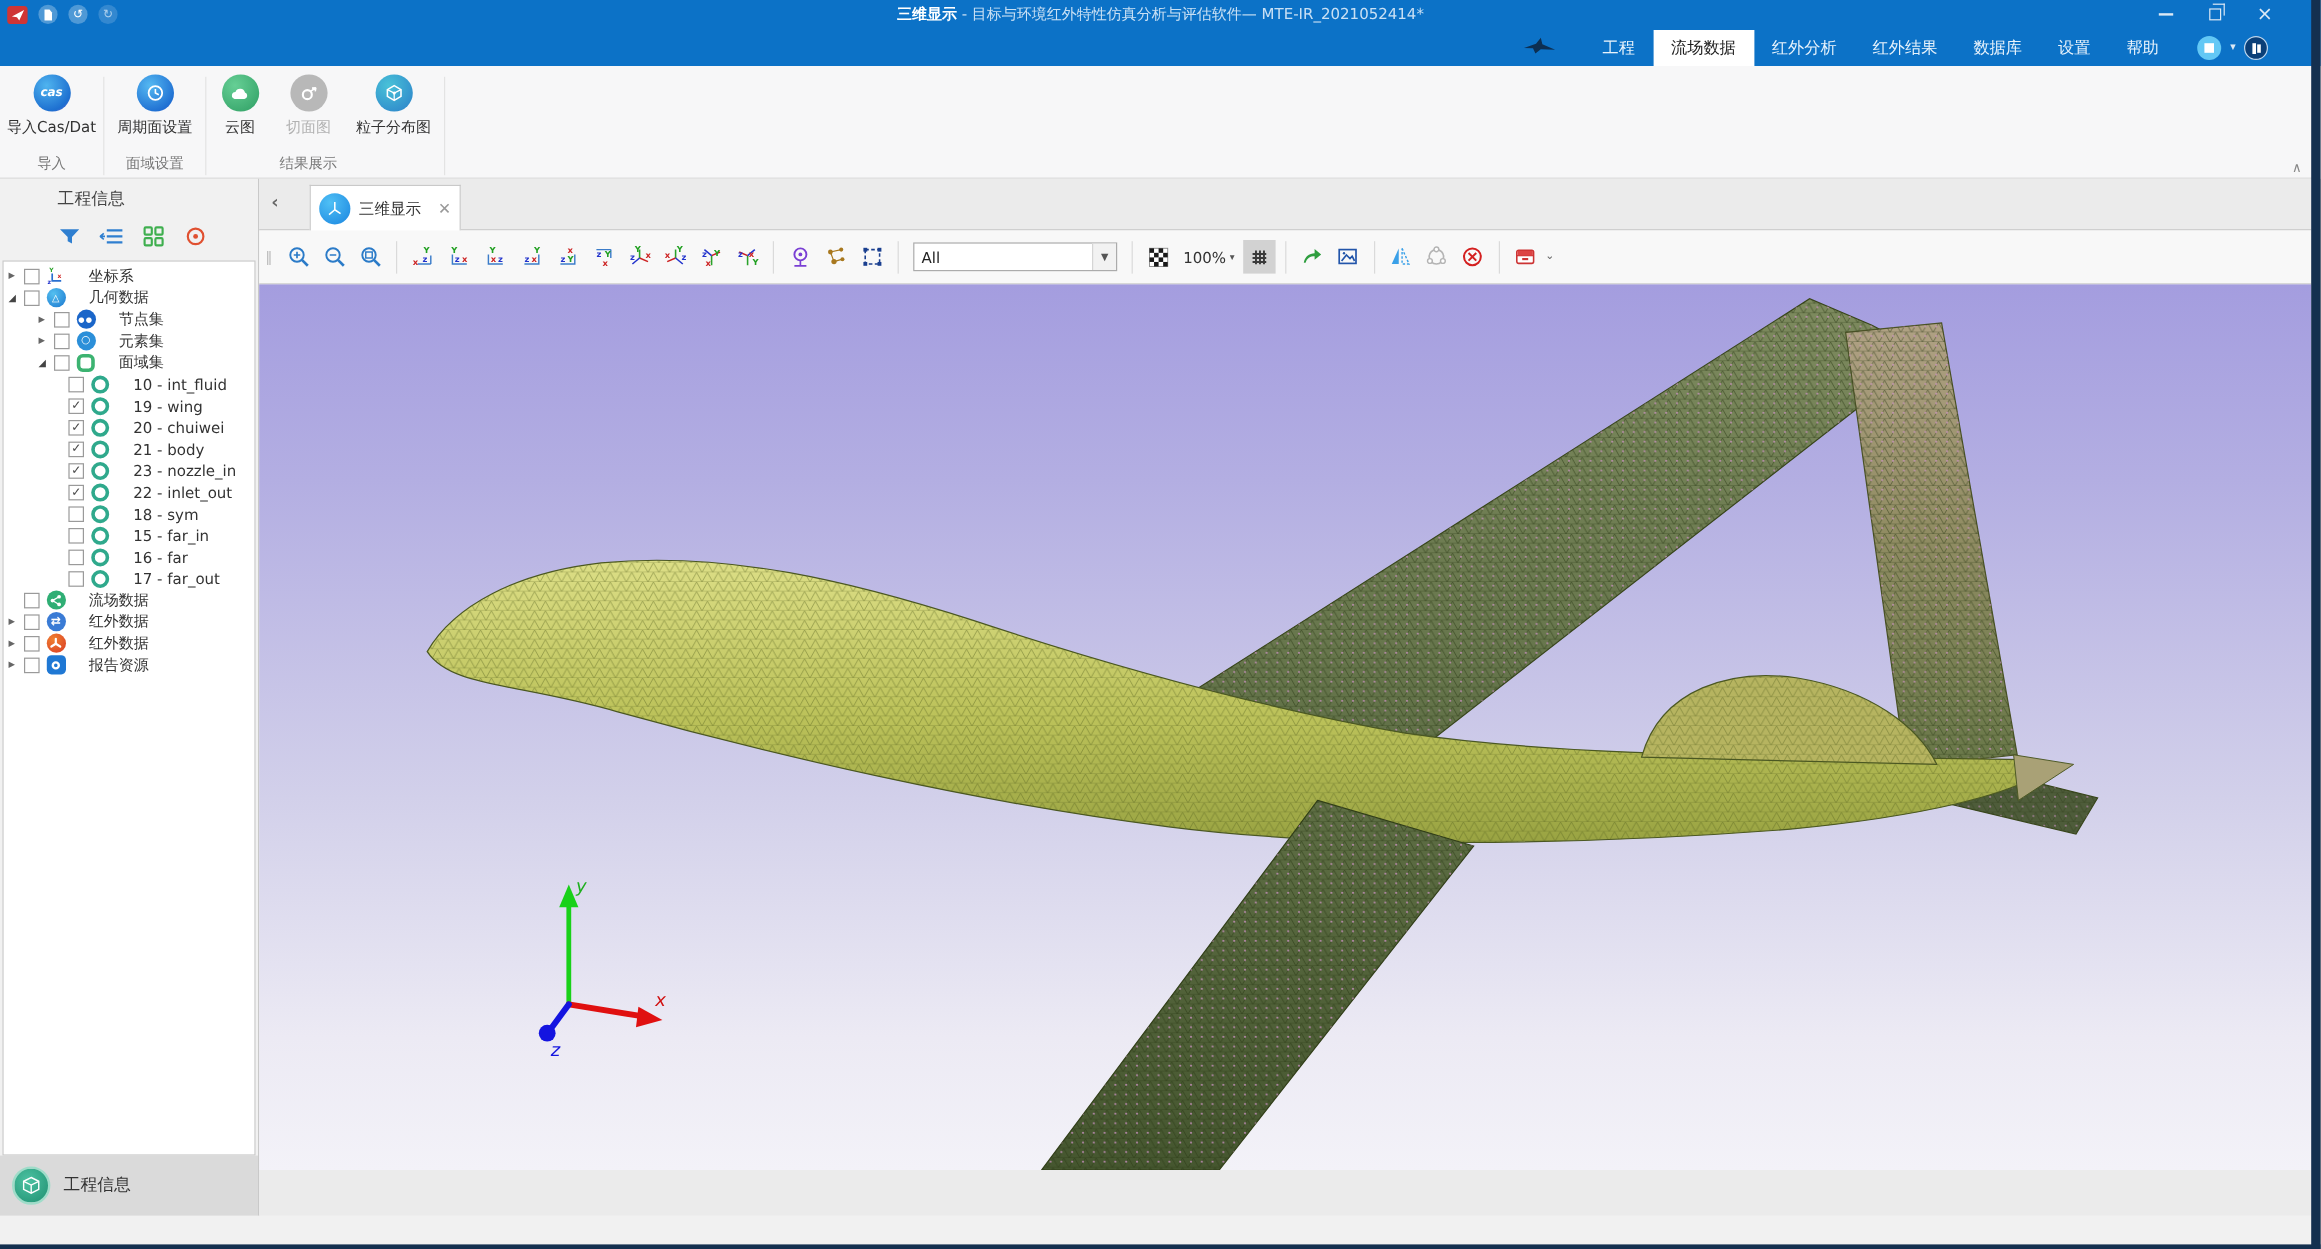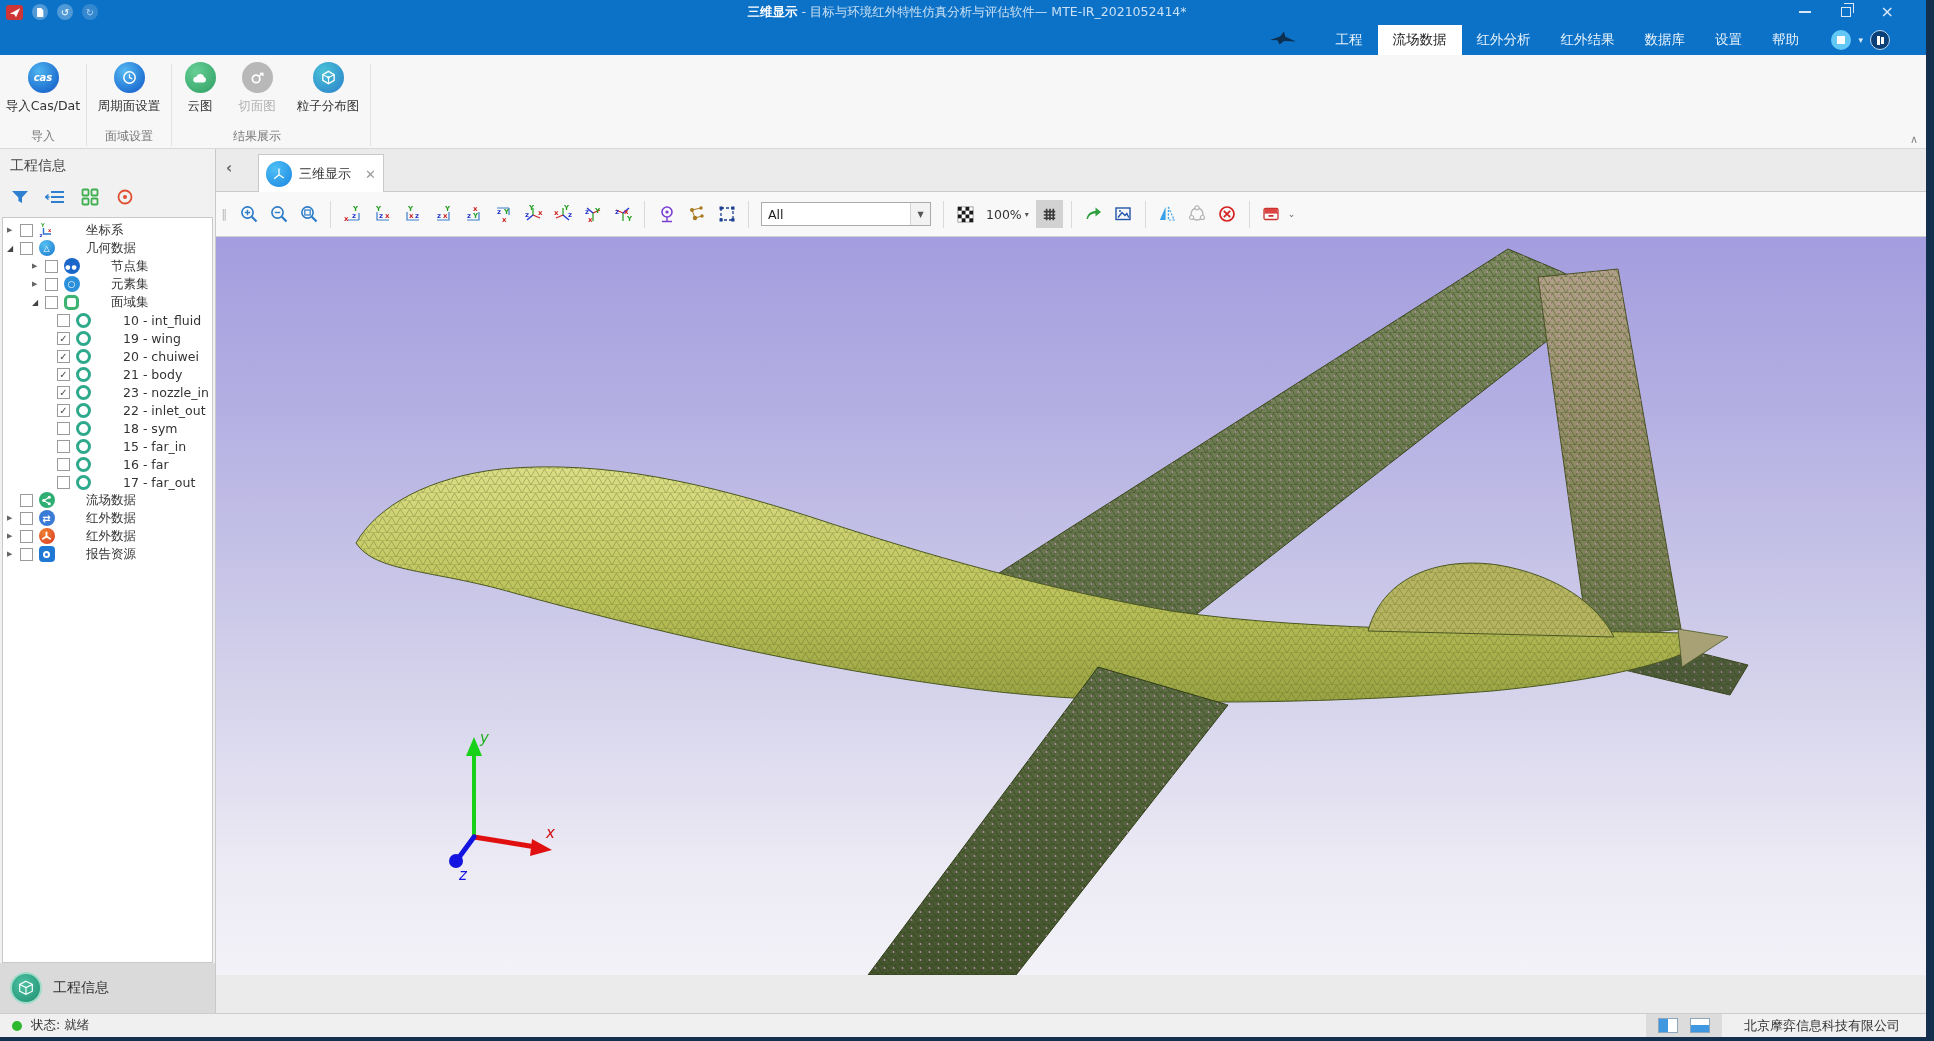--- a/index.html
+++ b/index.html
@@ -42,21 +42,21 @@
   .circ.slice { background:#b8b8b8; }
   .circ.part { background:radial-gradient(circle at 35% 30%, #49c2d8, #2a7fc9); }
   .rlbl { font-size:12.5px; color:#333; white-space:nowrap; }
   .rbtn.disabled .rlbl { color:#b2b2b2; }
   .rsep { width:1px; height:82px; background:#e3e3e3; margin-top:4px; }
   .rgroup { position:absolute; bottom:3px; font-size:12px; color:#777; text-align:center; }
   .rg0 { left:0; width:86px; } .rg1 { left:87px; width:84px; } .rg2 { left:172px; width:170px; }
   .rcollapse { position:absolute; right:16px; bottom:2px; color:#888; font-size:11px; }
 
   
-  .lpanel { position:absolute; left:0; top:149px; width:216px; bottom:28px; background:#f1f1f1; border-right:1px solid #c9c9c9; }
+  .lpanel { position:absolute; left:0; top:149px; width:216px; bottom:28px; background:#f1f1f1; border-right:1px solid #c9c9c9;padding-left:38px; }
   .lp-title { margin:8px 0 0 10px; font-size:14px; color:#444; }
   .lp-tools { display:flex; gap:15px; margin:12px 0 0 10px; align-items:center; }
   .lp-tools .pt { width:20px; height:20px; display:flex; align-items:center; justify-content:center; }
   .treebox { position:absolute; left:2px; right:2px; top:68px; bottom:50px; background:#fff; border:1px solid #c9c9c9; overflow:hidden; padding-top:3px; }
   .trow { display:flex; align-items:center; height:18px; padding-left:calc(4px + var(--lv)*25px); font-size:12.5px; color:#333; white-space:nowrap; }
   .exp { width:13px; flex:none; font-size:7px; color:#666; text-align:left; }
   .exp.c::after { content:"▶"; }
   .exp.e::after { content:"◢"; color:#444; font-size:8px; }
   .cb { width:13px; height:13px; flex:none; border:1px solid #9a9a9a; background:#fff; margin-right:5px; display:flex; align-items:center; justify-content:center; color:#4a4a4a; font-size:10px; }
   .cb.on::after { content:"✓"; }
@@ -65,21 +65,21 @@
   .ci.geo { background:radial-gradient(circle at 35% 30%, #54c0f0, #1b77cf); font-size:8px; }
   .ci.nod { background:#1b66c9; font-size:6px; letter-spacing:1px; }
   .ci.ele { background:#2b8fd9; font-size:9px; }
   .ci.flw { background:#2fae74; }
   .ci.bnd { background:#3a7bd5; font-size:10px; }
   .ci.inf { background:radial-gradient(circle at 35% 30%, #f08030, #d93a24); }
   .sqrep { width:16px; height:16px; background:#1f78d4; border-radius:4px; display:flex; align-items:center; justify-content:center; }
   .sqrep i { width:7px; height:7px; border:2px solid #fff; border-radius:50%; display:block; }
   .ring { width:15px; height:15px; border:3.5px solid #2fa98c; border-radius:50%; }
   .fring { width:15px; height:15px; border:3px solid #3cb371; border-radius:5px; }
-  .tlbl { margin-left:16px; }
+  .tlbl { margin-left:4px; }
   .lp-footer { position:absolute; left:0; right:0; bottom:0; height:50px; background:#dadada; display:flex; align-items:center; }
   .cubec { width:32px; height:32px; border-radius:50%; margin-left:10px; background:radial-gradient(circle at 40% 35%, #4cc2a2, #1f8f70); border:2px solid #9fdcc9; display:flex; align-items:center; justify-content:center; }
   .lp-footer span.t { margin-left:11px; font-size:14px; color:#333; }
 
   
   .content { position:absolute; left:216px; top:149px; right:8px; bottom:28px; background:#ebebeb; }
   .tabbar { position:absolute; left:0; right:0; top:0; height:43px; background:#ebebeb; border-bottom:1px solid #c9c9c9; }
   .pcollapse { position:absolute; left:10px; top:10px; color:#666; font-size:15px; font-weight:bold; }
   .tab { position:absolute; left:42px; top:5px; height:39px; width:126px; background:#fff; border:1px solid #c9c9c9; border-bottom:none; display:flex; align-items:center; padding:0 7px; gap:7px; }
   .tabic { width:26px; height:26px; border-radius:50%; background:radial-gradient(circle at 35% 30%, #4fc0f5, #1a85e0); display:flex; align-items:center; justify-content:center; flex:none; }
@@ -735,29 +735,16 @@
           <circle cx="240" cy="624" r="7" fill="#1414e0"></circle>
           <text x="264" y="506" font-size="15" font-style="italic" fill="#1faf1f" stroke="none">y</text>
           <text x="330" y="601" font-size="15" font-style="italic" fill="#d01010" stroke="none">x</text>
           <text x="243" y="643" font-size="15" font-style="italic" fill="#1414e0" stroke="none">z</text>
         </g>
       </svg>
     </div>
 
   </div>
 
-  <div class="statusbar">
-    <span class="sdot"></span>
-    <span class="stext">状态: 就绪</span>
-    <span class="sicwrap">
-      <span class="sic v">
-          <i></i>
-        </span>
-      <span class="sic h">
-          <i></i>
-        </span>
-    </span>
-    <span class="company">北京摩弈信息科技有限公司</span>
-  </div>
 
   <div class="edge-r"></div>
   <div class="edge-b"></div>
 </div>
 
 </body></html>

